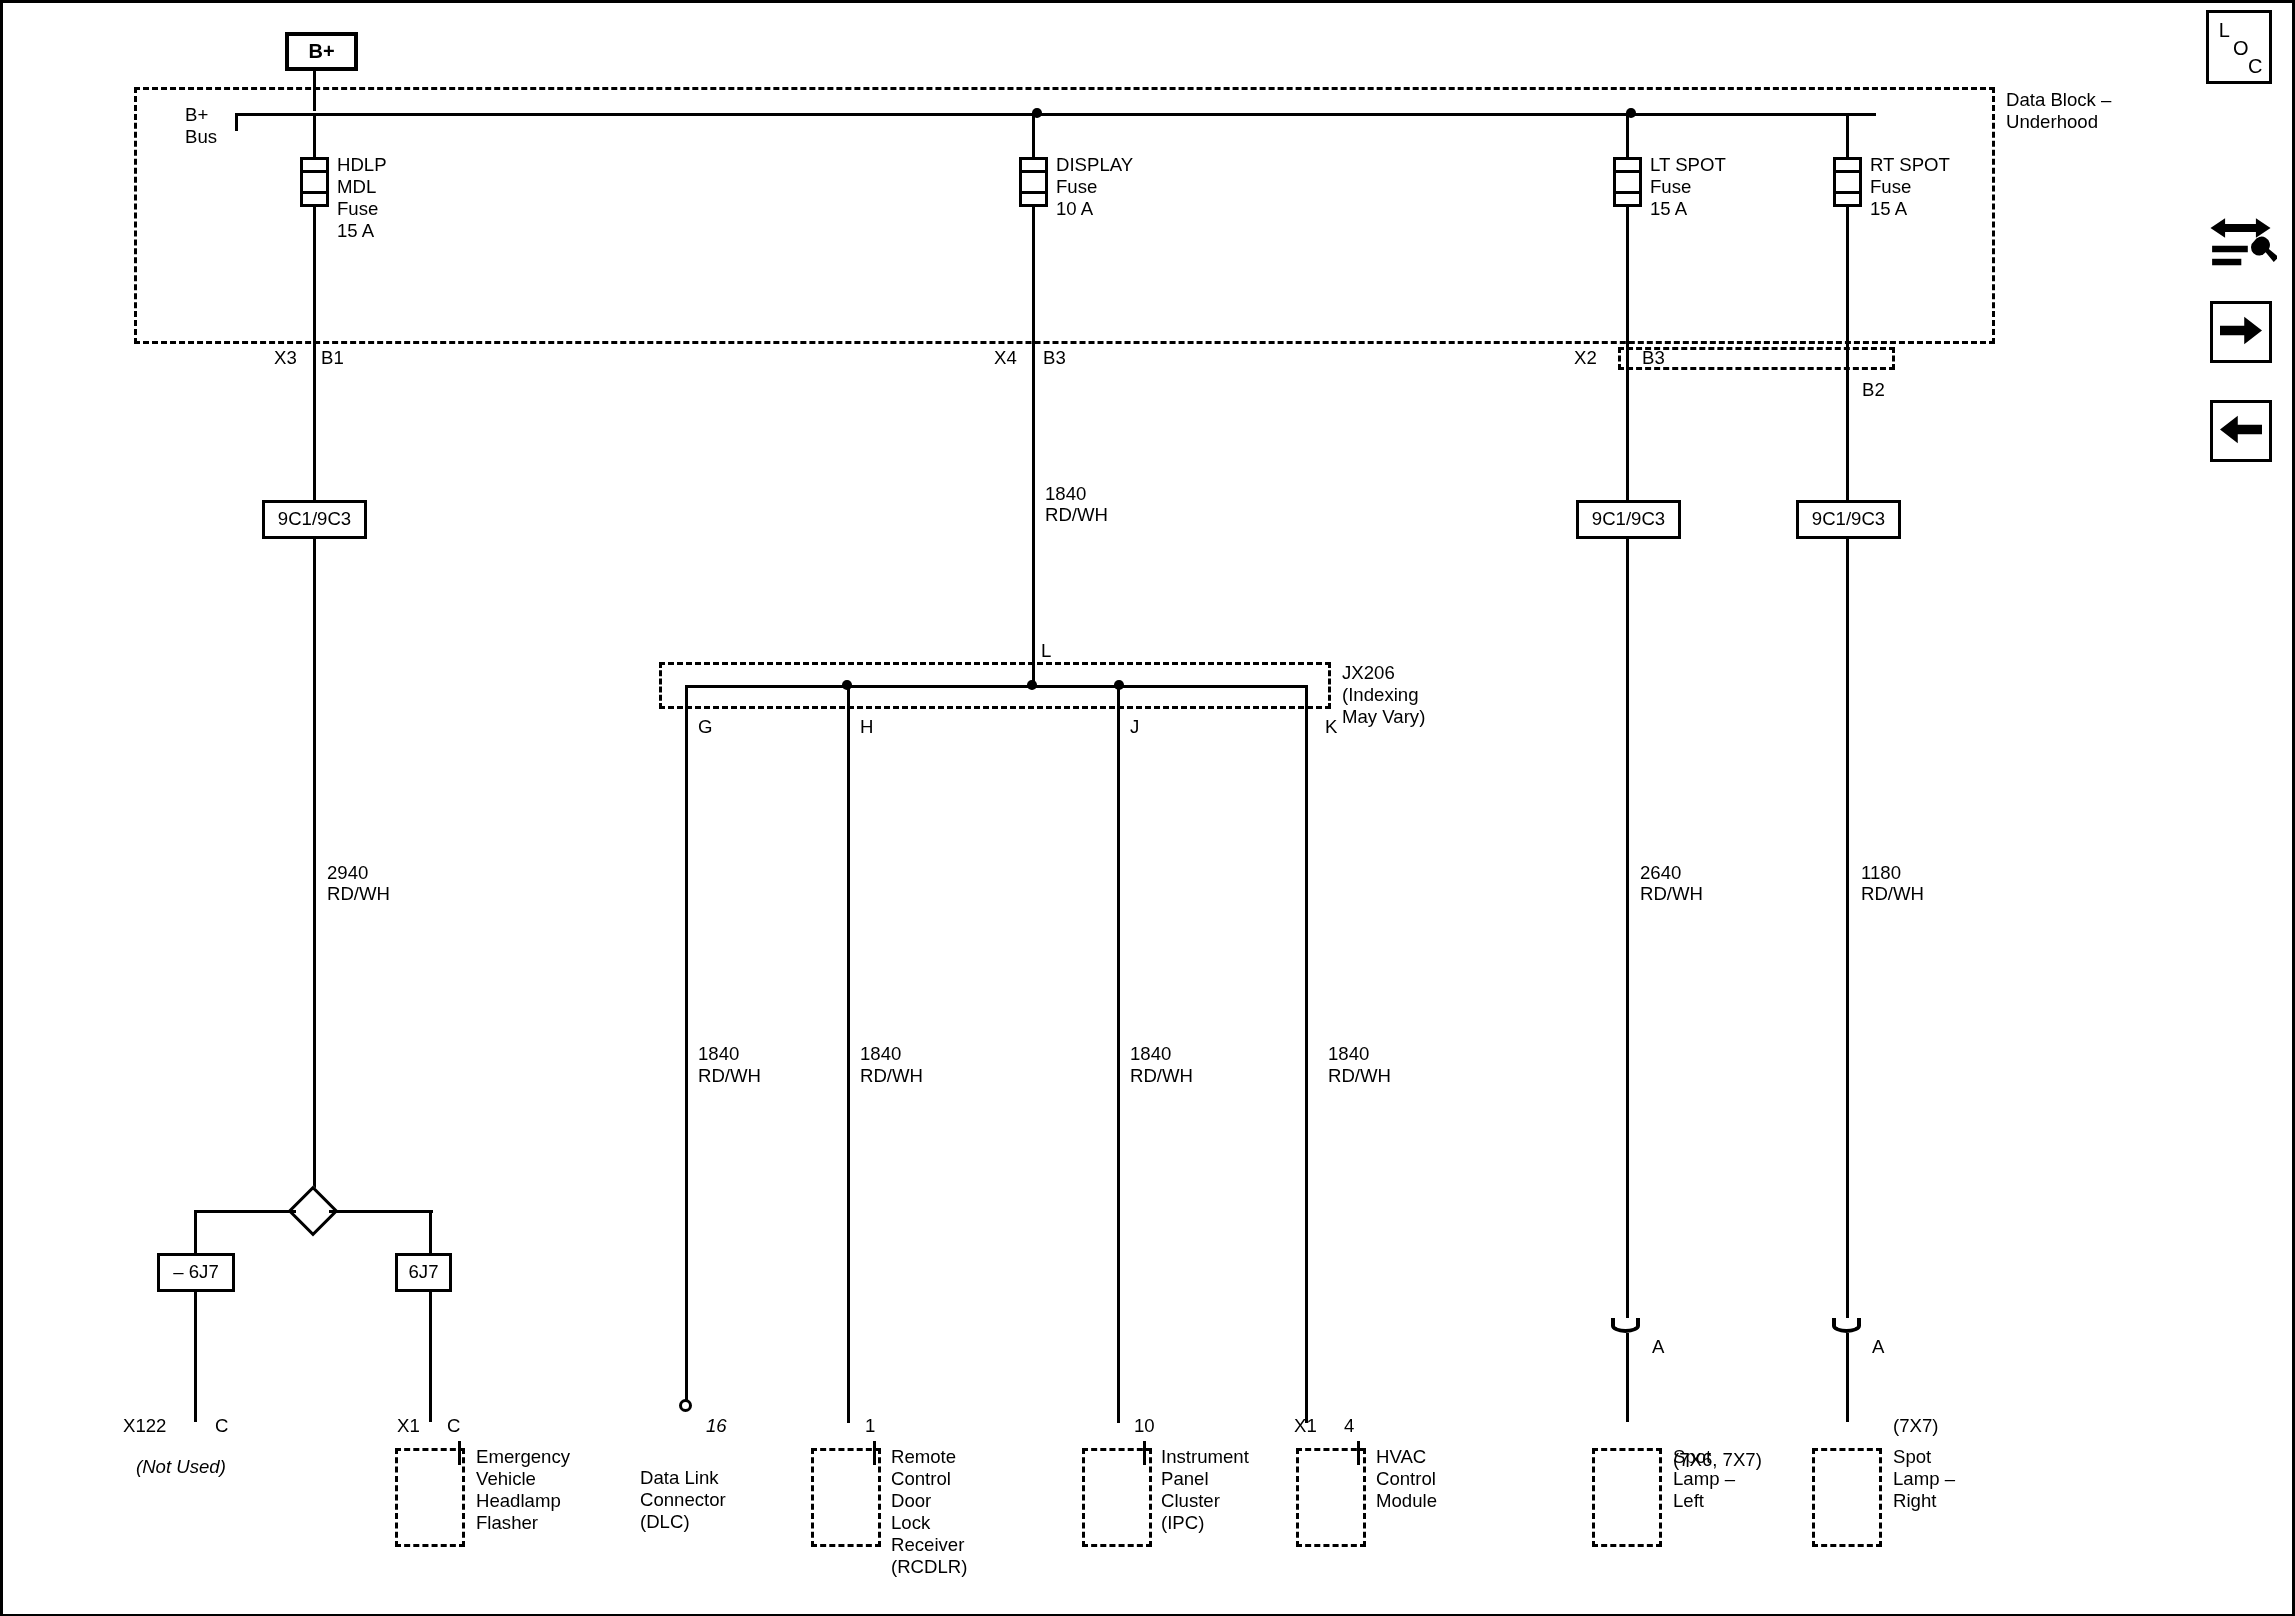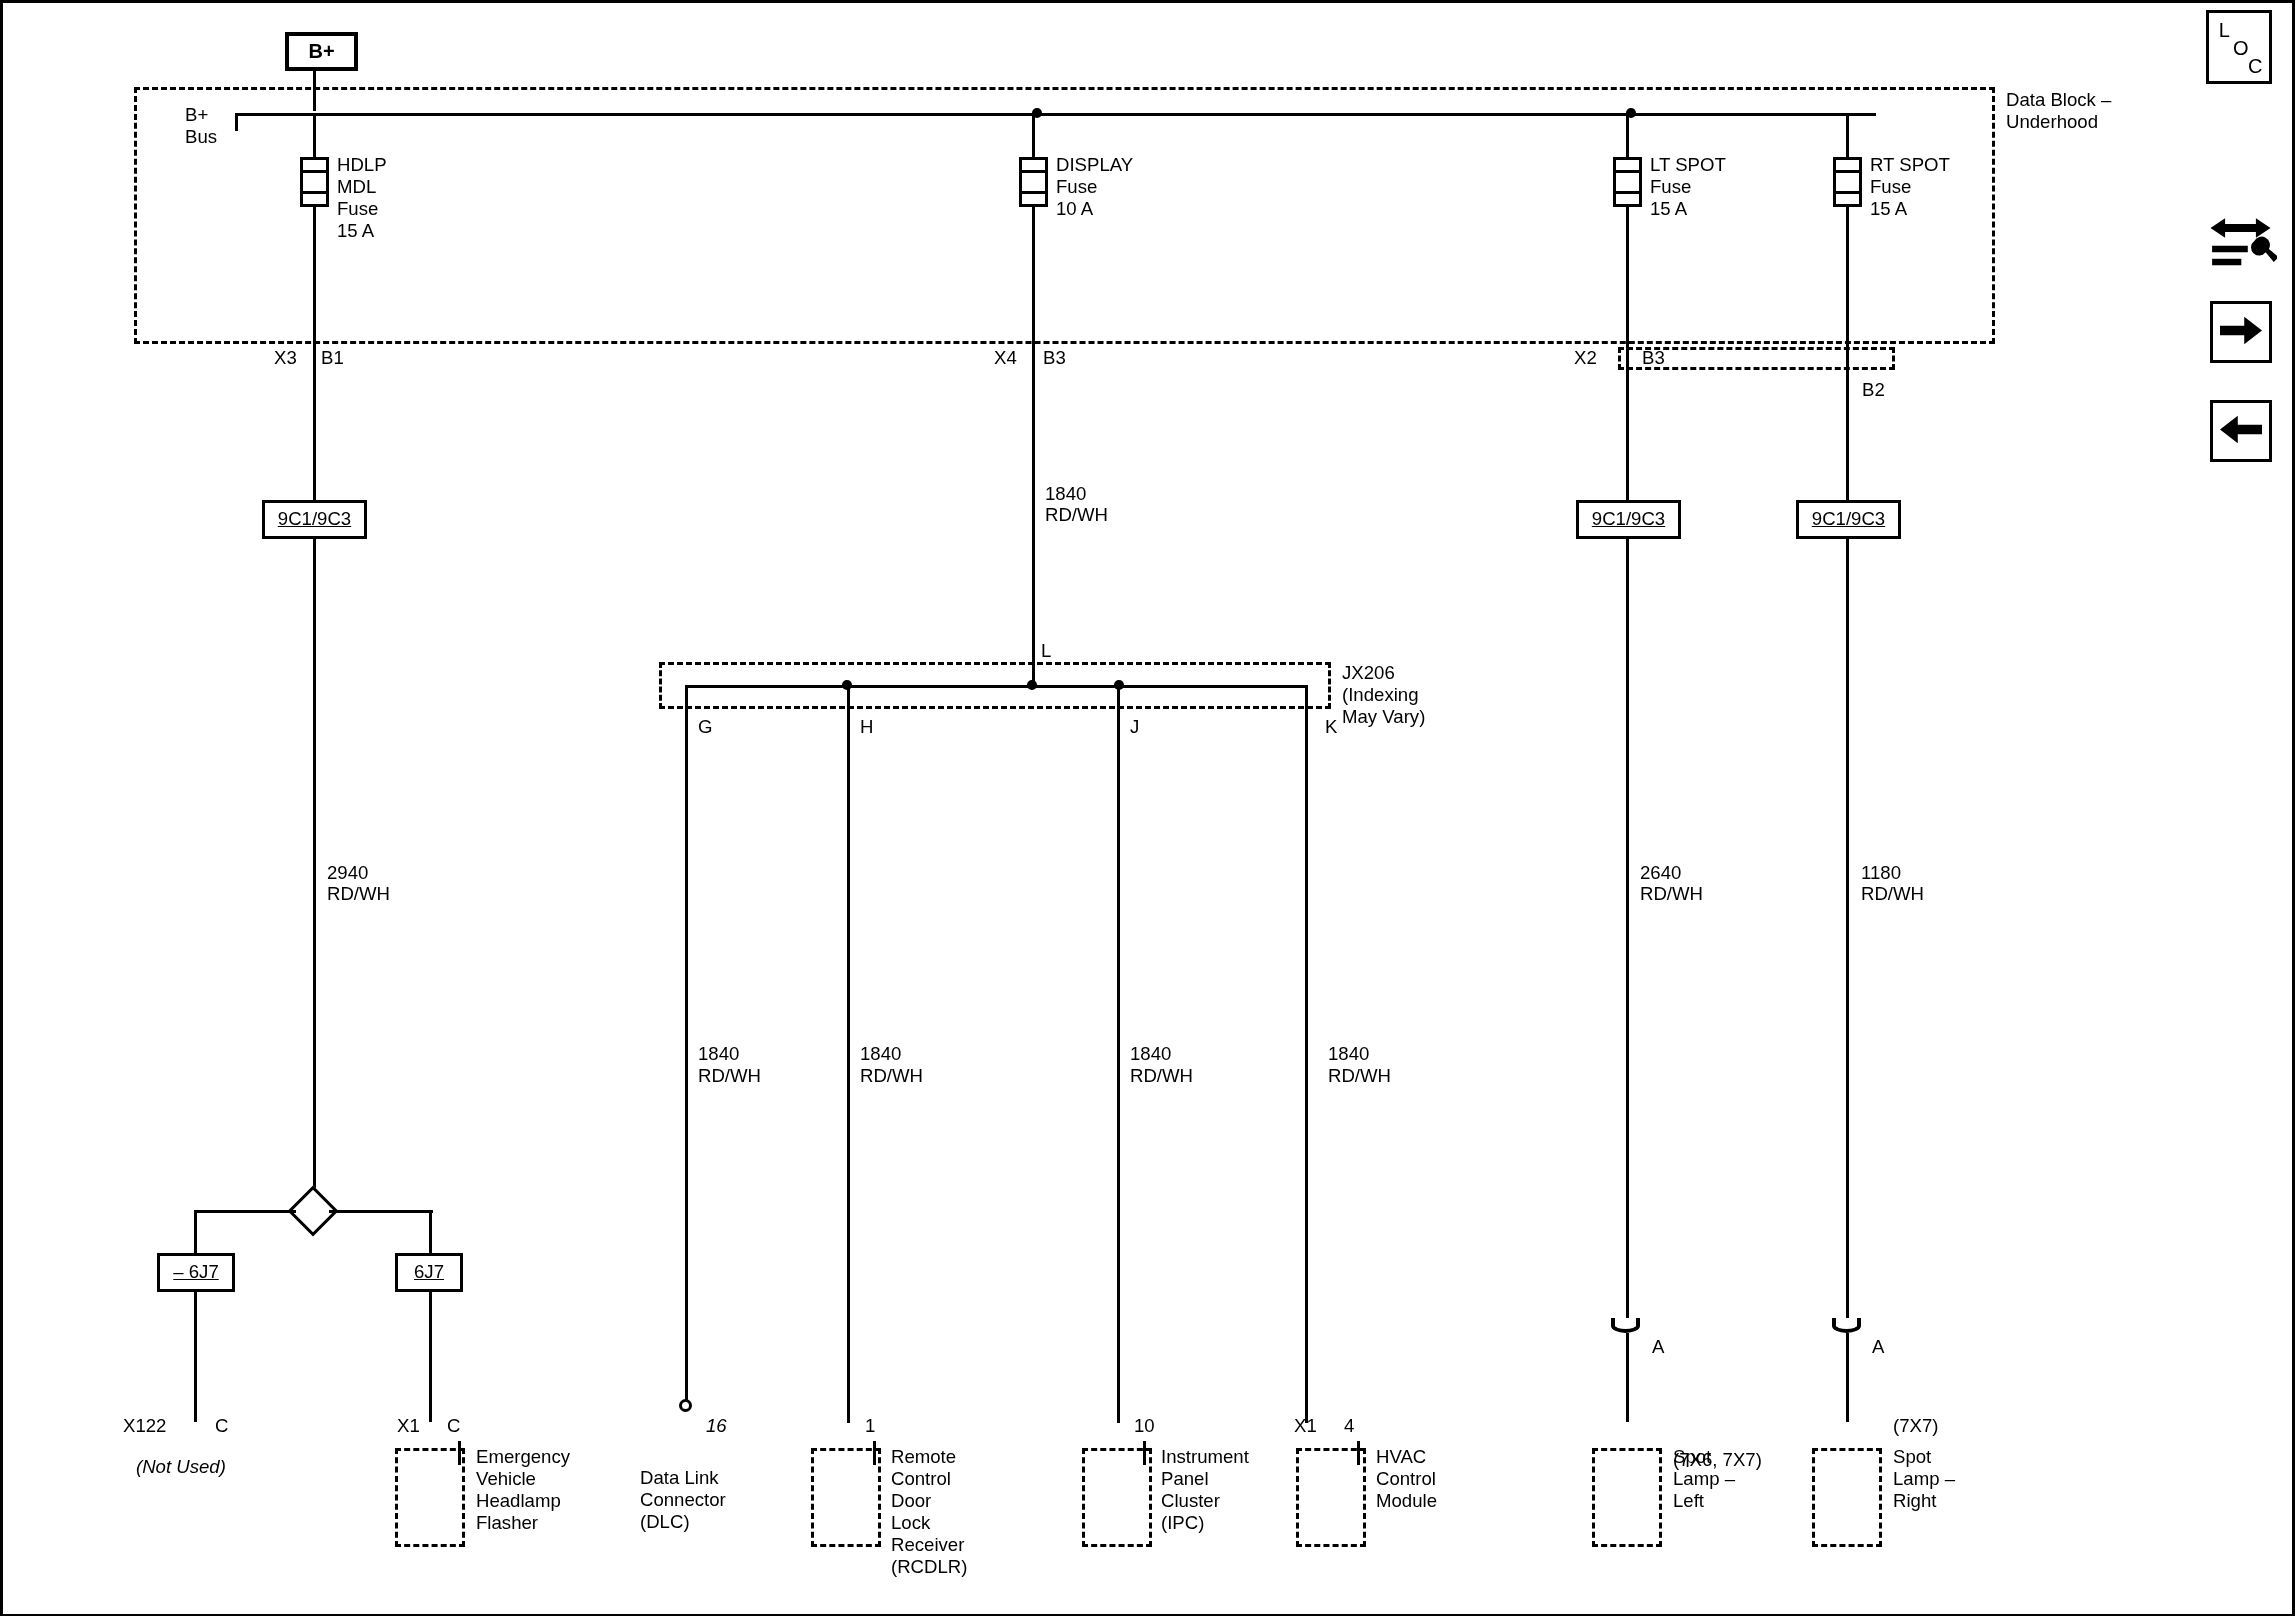--- a/index.html
+++ b/index.html
@@ -66,21 +66,20 @@
     position: absolute;
     border: 3.2px solid #000;
     background: #fff;
     font-size: 18.6px;
     line-height: 1;
     display: flex;
     align-items: center;
     justify-content: center;
     color: #000;
     white-space: pre;
-    text-decoration: underline;
   }
   .dashconn {
     position: absolute;
     border: 3.2px dashed #000;
     background: transparent;
   }
   .pinbar {
     position: absolute;
     width: 3.2px;
     background: #000;
@@ -269,21 +268,21 @@
   <div class="lbl" style="left:1328px; top:1043px;">1840</div>
   <div class="lbl" style="left:1328px; top:1065px;">RD/WH</div>
 
   <div class="splice-diamond" style="left:295px; top:1193px;"></div>
   <div class="hline" style="left:194px; top:1210px; width:102px;"></div>
   <div class="hline" style="left:329px; top:1210px; width:104px;"></div>
   <div class="vline" style="left:194px; top:1210px; height:52px;"></div>
   <div class="vline" style="left:429px; top:1210px; height:52px;"></div>
 
   <div class="cbox" style="left:157px; top:1253px; width:78px; height:39px;">– 6J7</div>
-  <div class="cbox" style="left:395px; top:1253px; width:68px; height:39px;">6J7</div>
+  <div class="cbox" style="left:395px; top:1253px; width:57px; height:39px;">6J7</div>
 
   <div class="vline" style="left:194px; top:1292px; height:130px;"></div>
   <div class="vline" style="left:429px; top:1292px; height:130px;"></div>
 
   <div class="lbl" style="left:123px; top:1415px;">X122</div>
   <div class="lbl" style="left:215px; top:1415px;">C</div>
   <div class="lbl" style="left:136px; top:1456px;font-style:italic;">(Not Used)</div>
 
   <div class="lbl" style="left:397px; top:1415px;">X1</div>
   <div class="lbl" style="left:447px; top:1415px;">C</div>

